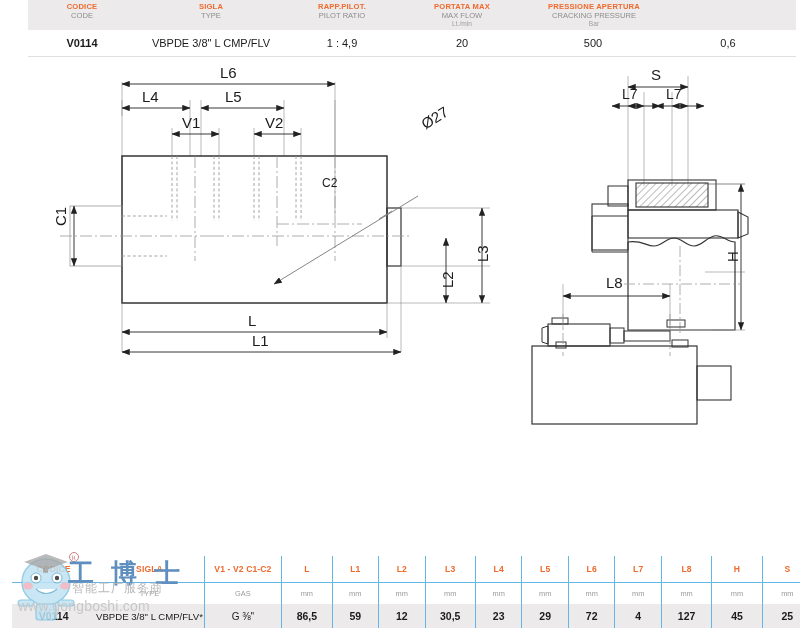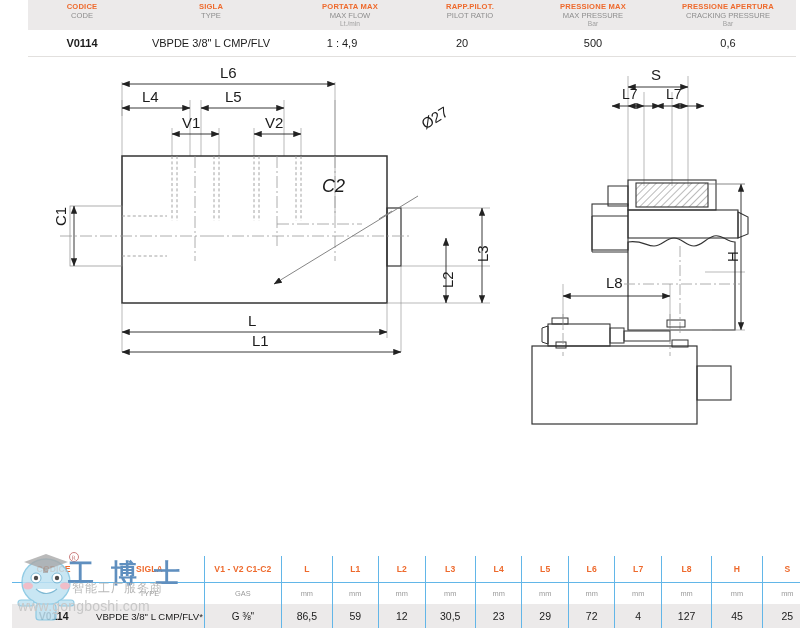--- a/index.html
+++ b/index.html
@@ -74,21 +74,21 @@
     color:#ee6a2d;font-size:8.6px;font-weight:700;letter-spacing:.1px;
     white-space:nowrap;
   }
   .d-u{
     height:22px;display:flex;align-items:center;justify-content:center;
     color:#9a9a9a;font-size:7.4px;font-weight:400;
     border-top:1.4px solid #62b6e8;
   }
   .d-v{
     height:24px;display:flex;align-items:center;justify-content:center;
-    color:#1b1b1b;font-size:10.5px;font-weight:400;
+    color:#1b1b1b;font-size:10.5px;font-weight:700;
     background:#eceaea;
   }
   .d-v.reg{font-weight:400;font-size:10px;}
 
   
   .lead-code{width:86px;}
   .lead-type{width:112px;}
   .c-gas{width:80px;}
   .c-num{width:48px;}
   .c-num-w{width:52px;}
@@ -122,34 +122,29 @@
     <div class="cell w-code">
       <span class="c-it">CODICE</span>
       <span class="c-en">CODE</span>
       <span class="c-un"></span>
     </div>
     <div class="cell w-type">
       <span class="c-it">SIGLA</span>
       <span class="c-en">TYPE</span>
       <span class="c-un"></span>
     </div>
+    <div class="cell w-ratio">
+      <span class="c-it">RAPP.PILOT.</span>
+      <span class="c-en">PILOT RATIO</span>
+      <span class="c-un"></span>
+    </div>
     <div class="cell w-flow">
       <span class="c-it">PORTATA MAX</span>
       <span class="c-en">MAX FLOW</span>
       <span class="c-un">Lt./min</span>
-    </div>
-    <div class="cell w-ratio">
-      <span class="c-it">RAPP.PILOT.</span>
-      <span class="c-en">PILOT RATIO</span>
-      <span class="c-un"></span>
-    </div>
-    <div class="cell w-press">
-      <span class="c-it">PRESSIONE MAX</span>
-      <span class="c-en">MAX PRESSURE</span>
-      <span class="c-un">Bar</span>
     </div>
     <div class="cell w-crack">
       <span class="c-it">PRESSIONE APERTURA</span>
       <span class="c-en">CRACKING PRESSURE</span>
       <span class="c-un">Bar</span>
     </div>
   </div>
 
   <div class="spec-row">
     <div class="cell w-code bold">V0114</div>
@@ -372,21 +367,21 @@
       </g>
     </g>
   </svg>
 
     <div style="position:absolute;left:0;top:0;width:800px;height:480px;">
       <span style="position:absolute;left:208px;top:8px;font-size:15px;color:#1b1b1b;">L6</span>
       <span style="position:absolute;left:130px;top:32px;font-size:15px;color:#1b1b1b;">L4</span>
       <span style="position:absolute;left:213px;top:32px;font-size:15px;color:#1b1b1b;">L5</span>
       <span style="position:absolute;left:170px;top:58px;font-size:15px;color:#1b1b1b;">V1</span>
       <span style="position:absolute;left:253px;top:58px;font-size:15px;color:#1b1b1b;">V2</span>
-      <span style="position:absolute;left:310px;top:120px;font-size:18px;color:#1b1b1b;font-style:italic;">C2</span>
+      <span style="position:absolute;left:310px;top:120px;font-size:12px;color:#1b1b1b;">C2</span>
       <span style="position:absolute;left:406px;top:62px;font-size:15px;color:#1b1b1b;transform:rotate(-32deg);transform-origin:left top;">Ø27</span>
       <span style="position:absolute;left:40px;top:170px;font-size:15px;color:#1b1b1b;transform:rotate(-90deg);transform-origin:left top;">C1</span>
       <span style="position:absolute;left:462px;top:206px;font-size:15px;color:#1b1b1b;transform:rotate(-90deg);transform-origin:left top;">L3</span>
       <span style="position:absolute;left:427px;top:232px;font-size:15px;color:#1b1b1b;transform:rotate(-90deg);transform-origin:left top;">L2</span>
       <span style="position:absolute;left:236px;top:256px;font-size:15px;color:#1b1b1b;">L</span>
       <span style="position:absolute;left:240px;top:276px;font-size:15px;color:#1b1b1b;">L1</span>
 
       <span style="position:absolute;left:639px;top:10px;font-size:15px;color:#1b1b1b;">S</span>
       <span style="position:absolute;left:610px;top:30px;font-size:14px;color:#1b1b1b;">L7</span>
       <span style="position:absolute;left:654px;top:30px;font-size:14px;color:#1b1b1b;">L7</span>

